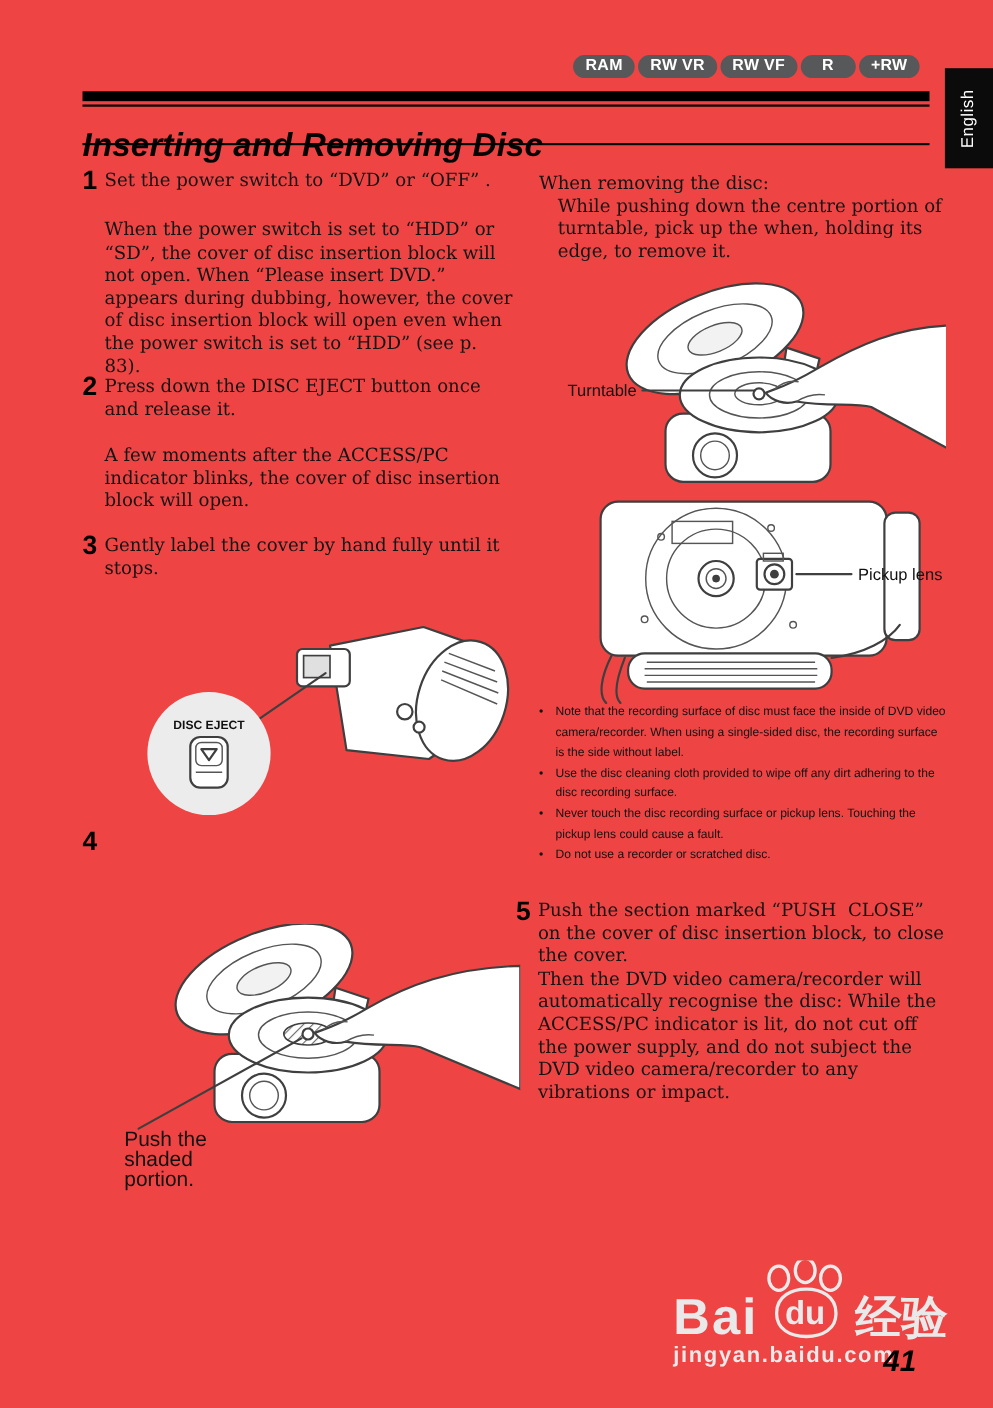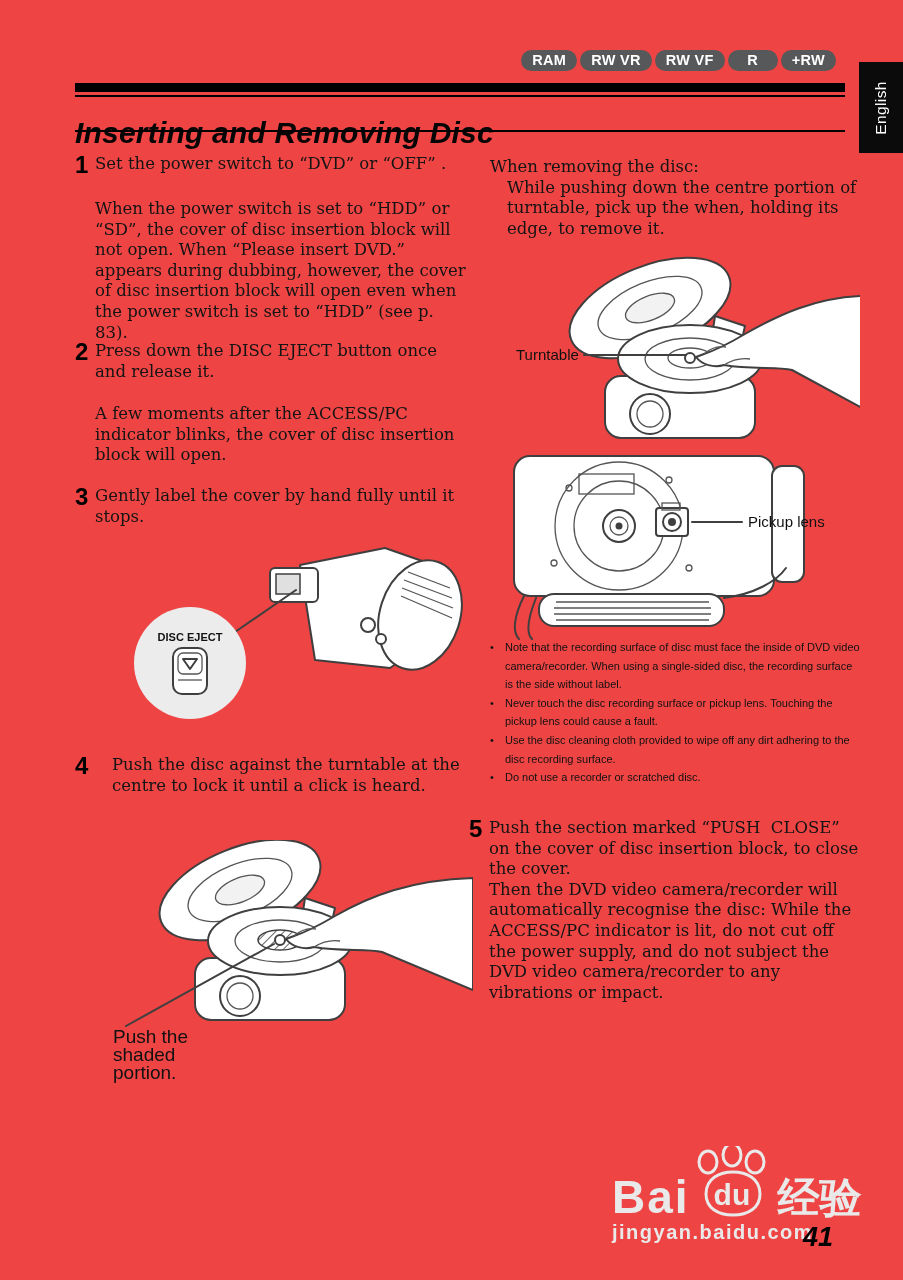--- a/index.html
+++ b/index.html
@@ -95,21 +95,21 @@
   </div>
   <p class="note serif" style="top:404px;left:95px;width:374px;">A few moments after the ACCESS/PC indicator blinks, the cover of disc insertion block will open.</p>
 
   <div class="step serif" style="top:486px;left:75px;width:392px;">
     <span class="num">3</span>
     <div class="stext">
         <p>Gently label the cover by hand fully until it stops.</p>
       </div>
   </div>
 
-  <div class="illus" style="top:520px;left:120px;">
+  <div class="illus" style="top:542px;left:120px;">
     <svg width="345" height="210" viewBox="0 0 345 210">
       <polygon class="fw" points="180,45 265,28 305,42 310,120 270,148 195,140"></polygon>
       <rect class="fw" x="150" y="48" width="48" height="34" rx="5"></rect>
       <rect x="156" y="54" width="24" height="20" fill="#e0e0e0" stroke="#3f3f3f" stroke-width="1.5"></rect>
       <ellipse class="fw" cx="300" cy="95" rx="40" ry="56" transform="rotate(18 300 95)"></ellipse>
       <line class="thin" x1="288" y1="52" x2="330" y2="68"></line>
       <line class="thin" x1="284" y1="60" x2="332" y2="78"></line>
       <line class="thin" x1="282" y1="68" x2="333" y2="88"></line>
       <line class="thin" x1="281" y1="76" x2="332" y2="98"></line>
       <circle class="fw" cx="248" cy="105" r="7"></circle>
@@ -120,21 +120,20 @@
       <rect class="fw" x="53" y="128" width="34" height="46" rx="9" stroke="#555"></rect>
       <rect class="thin" x="58" y="133" width="24" height="21" rx="5"></rect>
       <path class="ln" d="M63,139 L77,139 L70,149 Z" stroke-width="1.6"></path>
       <line class="thin" x1="58" y1="160" x2="82" y2="160"></line>
     </svg>
   </div>
 
   <div class="step serif" style="top:755px;left:75px;width:392px;">
     <span class="num">4</span>
     <div class="stext">
-      <p class="indent">Push the disc against the turntable at the centre to lock it until a click is heard.</p>
     </div>
   </div>
 
   <div class="illus" style="top:840px;left:108px;">
     <svg width="365" height="190" viewBox="0 0 365 190">
       <defs>
         <pattern id="hatch2" width="6" height="6" patternUnits="userSpaceOnUse" patternTransform="rotate(45)">
           <line x1="0" y1="0" x2="0" y2="6" stroke="#666" stroke-width="2"></line>
         </pattern>
       </defs>
@@ -185,21 +184,21 @@
         <circle class="fw" cx="200" cy="102" r="5"></circle>
         <path class="fw" d="M372,40 C325,42 290,58 255,78 C238,88 226,94 214,98 L206,101 C212,109 224,112 234,109 C262,114 287,110 302,114 L372,152 Z"></path>
         <path class="thin" d="M214,98 Q224,89 236,91"></path>
         <path class="thin" d="M234,109 Q247,101 260,103"></path>
       </g>
       <line class="ln" x1="96" y1="99" x2="198" y2="99" stroke-width="1.6"></line>
       <text class="svg-label" x="28" y="104">Turntable</text>
     </svg>
   </div>
 
-  <div class="illus" style="top:448px;left:484px;">
+  <div class="illus" style="top:448px;left:516px;">
     <svg width="372" height="192" viewBox="0 0 372 192">
       <rect class="fw" x="30" y="8" width="260" height="140" rx="16"></rect>
       <rect class="fw" x="288" y="18" width="32" height="116" rx="10"></rect>
       <circle class="thin" cx="135" cy="78" r="64"></circle>
       <circle class="thin" cx="135" cy="78" r="45"></circle>
       <rect class="thin" x="95" y="26" width="55" height="20"></rect>
       <circle class="fw" cx="135" cy="78" r="16"></circle>
       <circle class="thin" cx="135" cy="78" r="9"></circle>
       <circle cx="135" cy="78" r="3.5" fill="#3f3f3f"></circle>
       <circle class="thin" cx="85" cy="40" r="3"></circle>
@@ -218,22 +217,22 @@
       <line class="thin" x1="70" y1="166" x2="227" y2="166"></line>
       <line class="thin" x1="72" y1="172" x2="225" y2="172"></line>
       <path class="ln" d="M240,150 C270,146 292,134 302,120"></path>
       <path class="ln" d="M40,148 C30,168 28,184 35,191"></path>
       <path class="ln" d="M52,150 C44,170 42,185 48,191"></path>
     </svg>
   </div>
 
   <ul class="notes" style="top:638px;left:489px;width:372px;">
     <li>Note that the recording surface of disc must face the inside of DVD video camera/recorder. When using a single-sided disc, the recording surface is the side without label.</li>
+    <li>Use the disc cleaning cloth provided to wipe off any dirt adhering to the disc recording surface.</li>
     <li>Never touch the disc recording surface or pickup lens. Touching the pickup lens could cause a fault.</li>
-    <li>Use the disc cleaning cloth provided to wipe off any dirt adhering to the disc recording surface.</li>
     <li>Do not use a recorder or scratched disc.</li>
   </ul>
 
   <div class="step serif" style="top:818px;left:469px;width:392px;">
     <span class="num">5</span>
     <div class="stext">
       <p class="prewrap">Push the section marked “PUSH  CLOSE” on the cover of disc insertion block, to close the cover.</p>
       <p>Then the DVD video camera/recorder will automatically recognise the disc: While the ACCESS/PC indicator is lit, do not cut off the power supply, and do not subject the DVD video camera/recorder to any vibrations or impact.</p>
     </div>
   </div>

